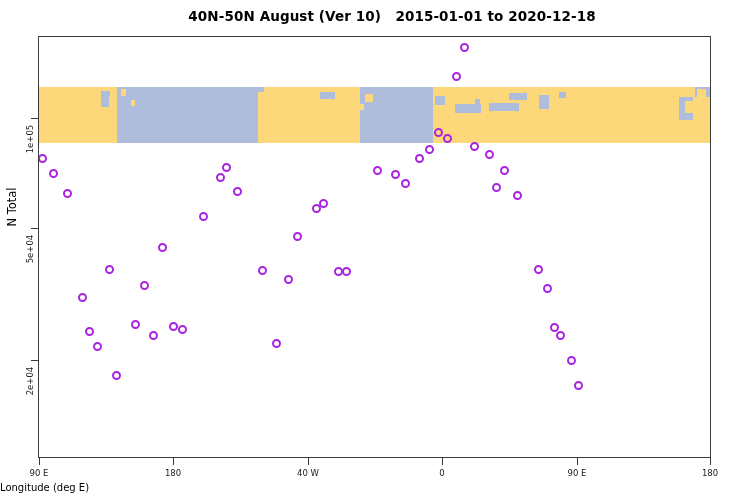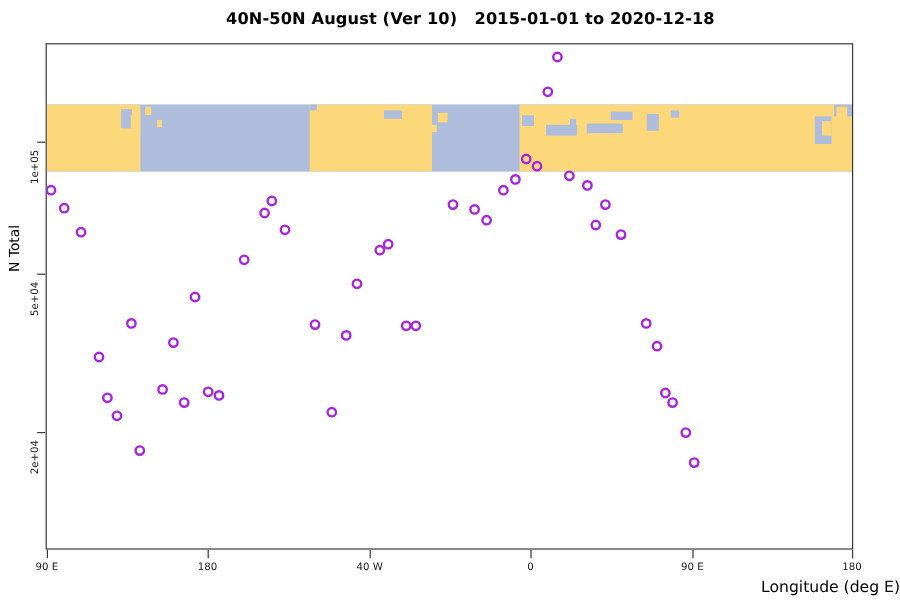--- a/index.html
+++ b/index.html
@@ -99,22 +99,22 @@
     color: #1a1a1a;
     text-align: center;
     white-space: nowrap;
     width: 60px;
   }
   #xlabel {
     position: absolute;
     top: 482px;
     left: 0;
     width: 750px;
-    text-align: right;
-    font-size: 13px;
+    text-align: left;
+    font-size: 10px;
     color: #000000;
   }
   #ylabel {
     position: absolute;
     left: -28px;
     top: 200px;
     width: 80px;
     text-align: center;
     font-size: 11.5px;
     color: #000000;

